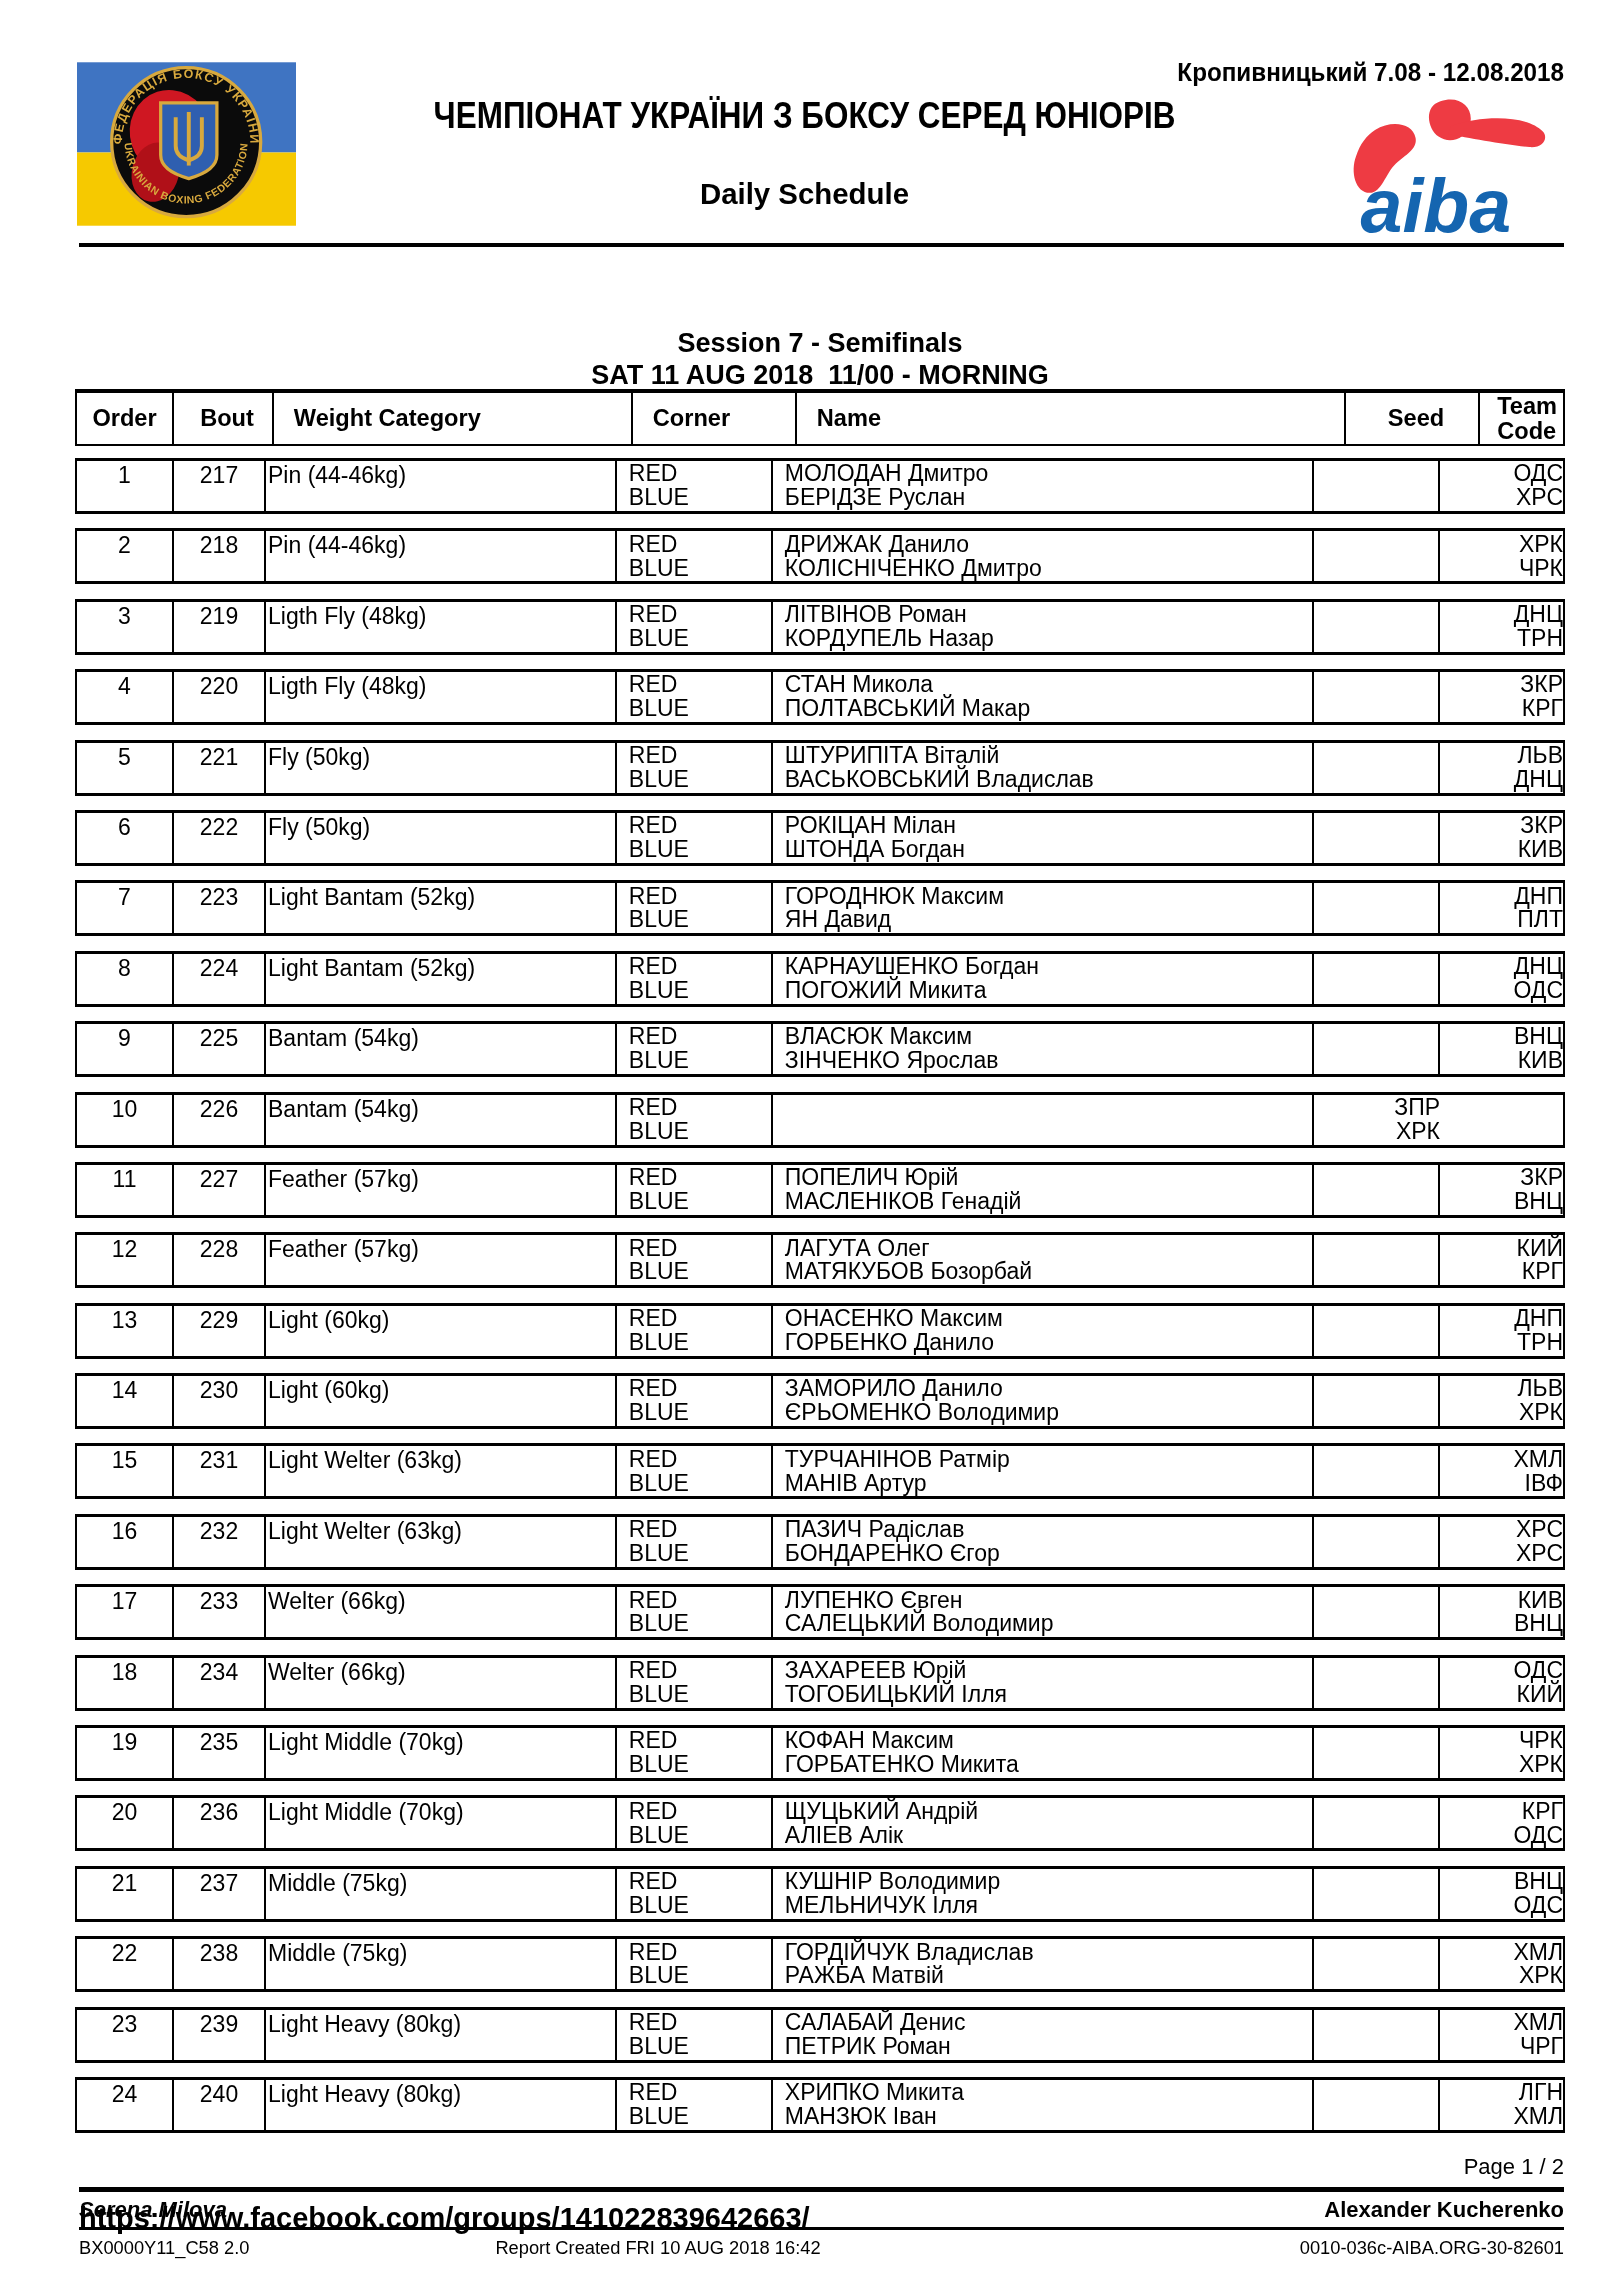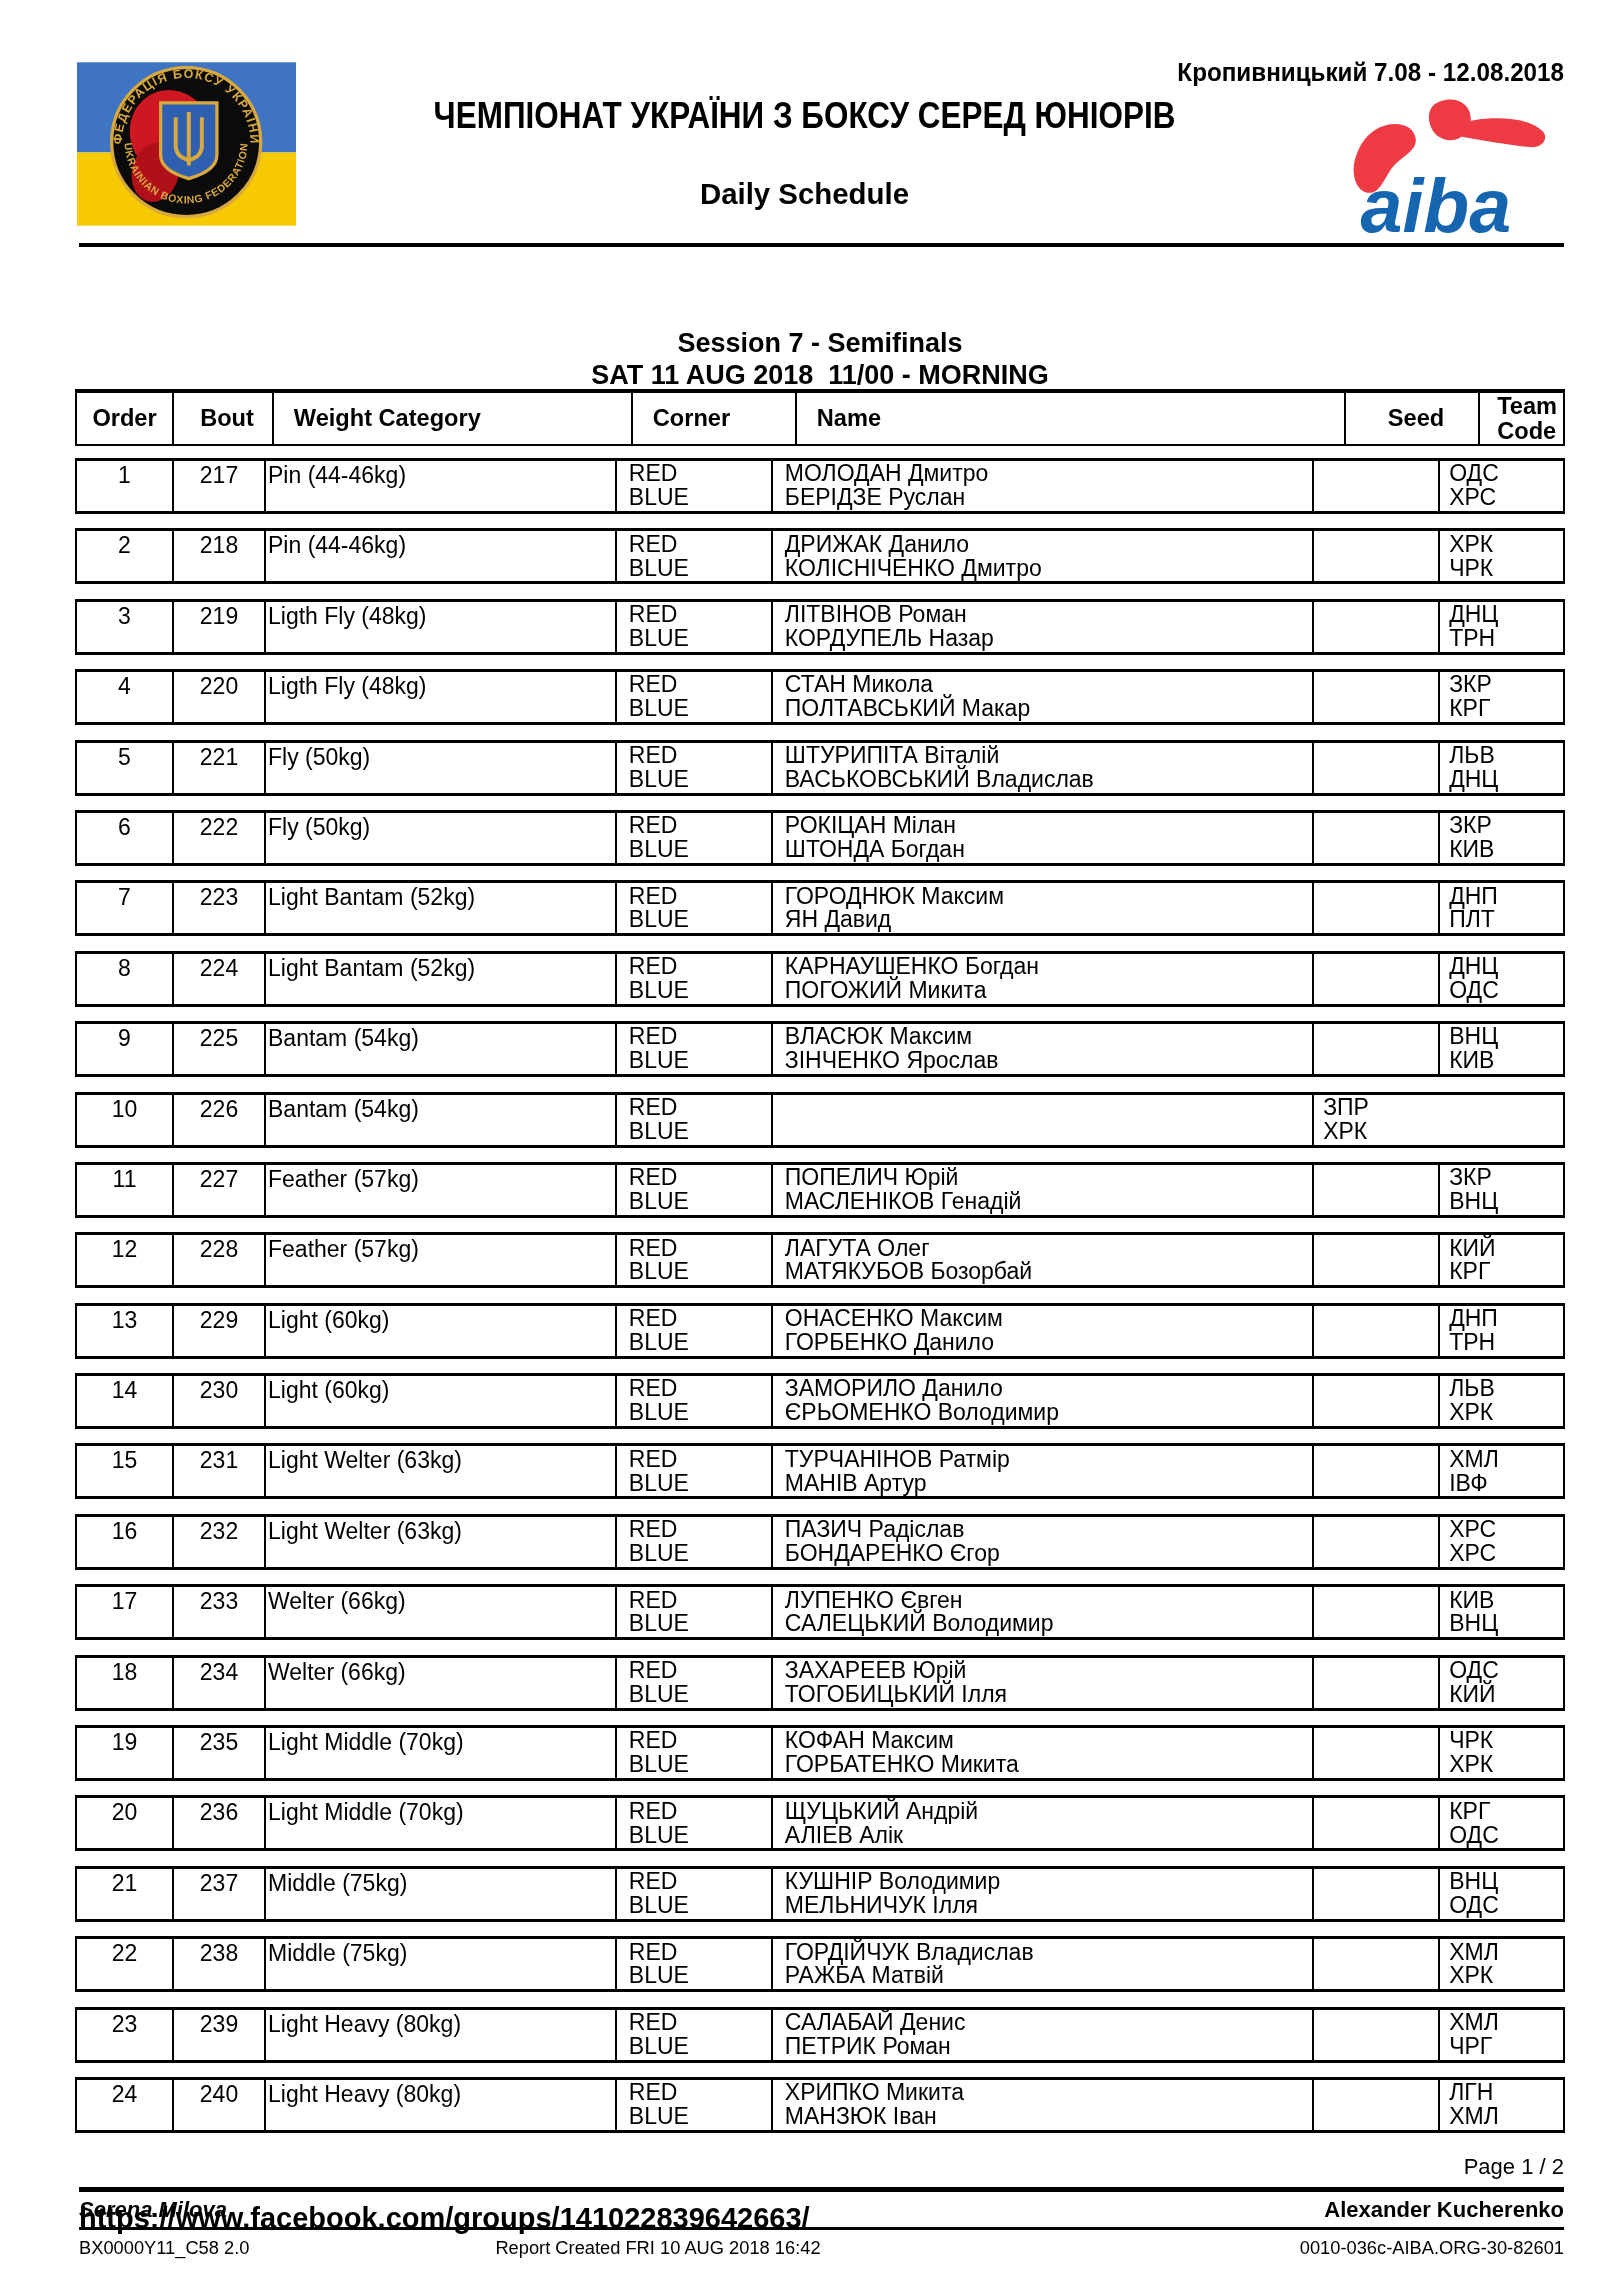--- a/index.html
+++ b/index.html
@@ -51,21 +51,21 @@
   .thead .c.center { justify-content:center; padding-left:0; }
   .thead .c.teamcode { width:72px; white-space:normal; }
 
   #rows { position:absolute; left:75px; top:458px; width:1490px; }
   .row-box {
     height:56px; margin-bottom:14.4px; box-sizing:border-box;
     border:2px solid #000; border-top-width:3.3px; border-bottom-width:3.3px;
     font-size:23px;
   }
   .row-box .c { border-right:2px solid #000; overflow:hidden; }
-  .row-box .c:last-child { border-right:none; }
+  .row-box .c:last-child { border-right:none;align-items:flex-end; }
   .single { display:flex; align-items:flex-start; padding-top:2px; line-height:25px; }
   .single.center { justify-content:center; }
   .single.left { padding-left:2px; }
   .duo {
     display:flex; flex-direction:column; justify-content:space-between;
     padding:1.3px 0 1.3px 11.8px; line-height:23.6px;
   }
   .duo div { white-space:nowrap; }
   .team-cell { padding-left:9.2px; }
 

